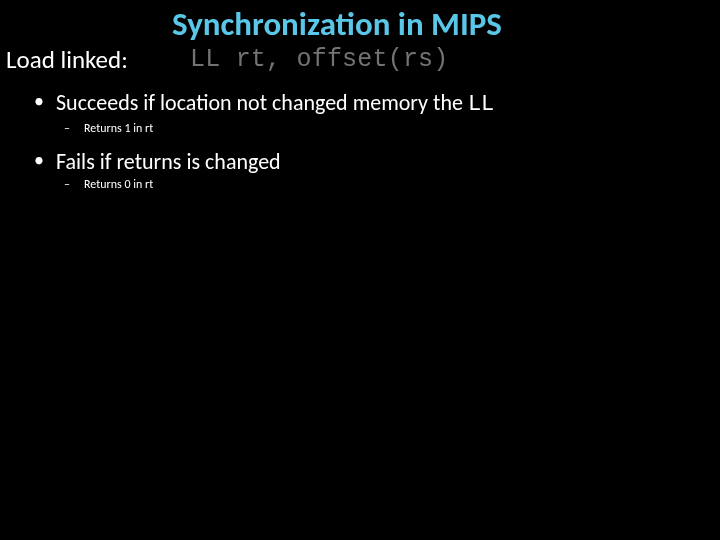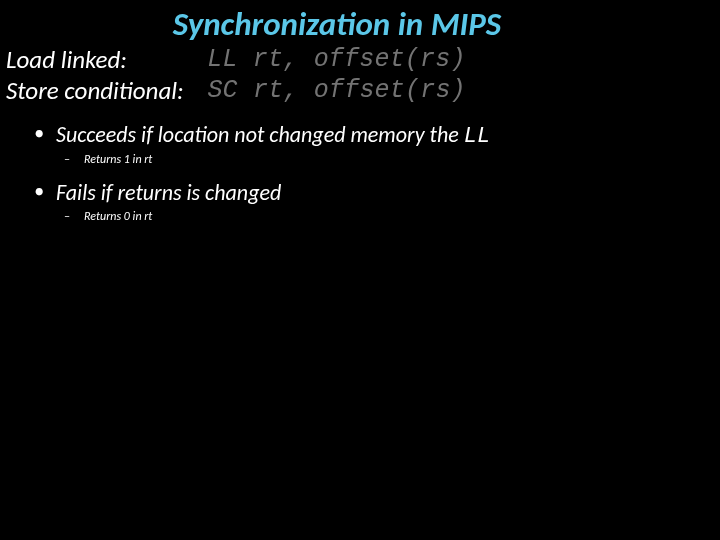--- a/index.html
+++ b/index.html
@@ -10,41 +10,39 @@
     background: #000;
     color: #fff;
     font-family: Calibri, "Segoe UI", Arial, sans-serif;
     overflow: hidden;
   }
   .slide {
     width: 624px;
     height: 540px;
     position: relative;
     box-sizing: border-box;
-    font-style: italic;
   }
   .title {
     color: #5bc7e8;
     font-size: 33px;
     font-weight: 700;
     text-align: center;
     padding-top: 4px;
     margin-left: 90px;
     margin-right: 40px;
   }
   .defs {
     font-size: 25px;
     line-height: 1.25;
     color: #fff;
     margin-left: 6px;
     margin-top: 0px;
   }
   .defs .row {
     display: flex;
-    gap: 18px;
   }
   .defs .label {
     white-space: pre;
   }
   .mono {
     font-family: "Courier New", Courier, monospace;
     color: #737373;
     letter-spacing: 0.2px;
   }
   .bullets {
@@ -99,24 +97,20 @@
 
 <div class="slide">
 
   <div class="title">Synchronization in MIPS</div>
 
   <div class="defs">
     <div class="row">
       <span class="label">Load linked:           </span>
       <span class="mono">LL rt, offset(rs)</span>
     </div>
-    <div class="row">
-      <span class="label">Store conditional: </span>
-      <span class="mono">SC rt, offset(rs)</span>
-    </div>
   </div>
 
   <div class="bullets">
     <div class="b1">
       <span>Succeeds if location not changed memory the </span><span class="monoinline">LL</span>
     </div>
     <div class="b2">Returns 1 in rt</div>
     <div class="b1">Fails if returns is changed</div>
     <div class="b2">Returns 0 in rt</div>
   </div>

